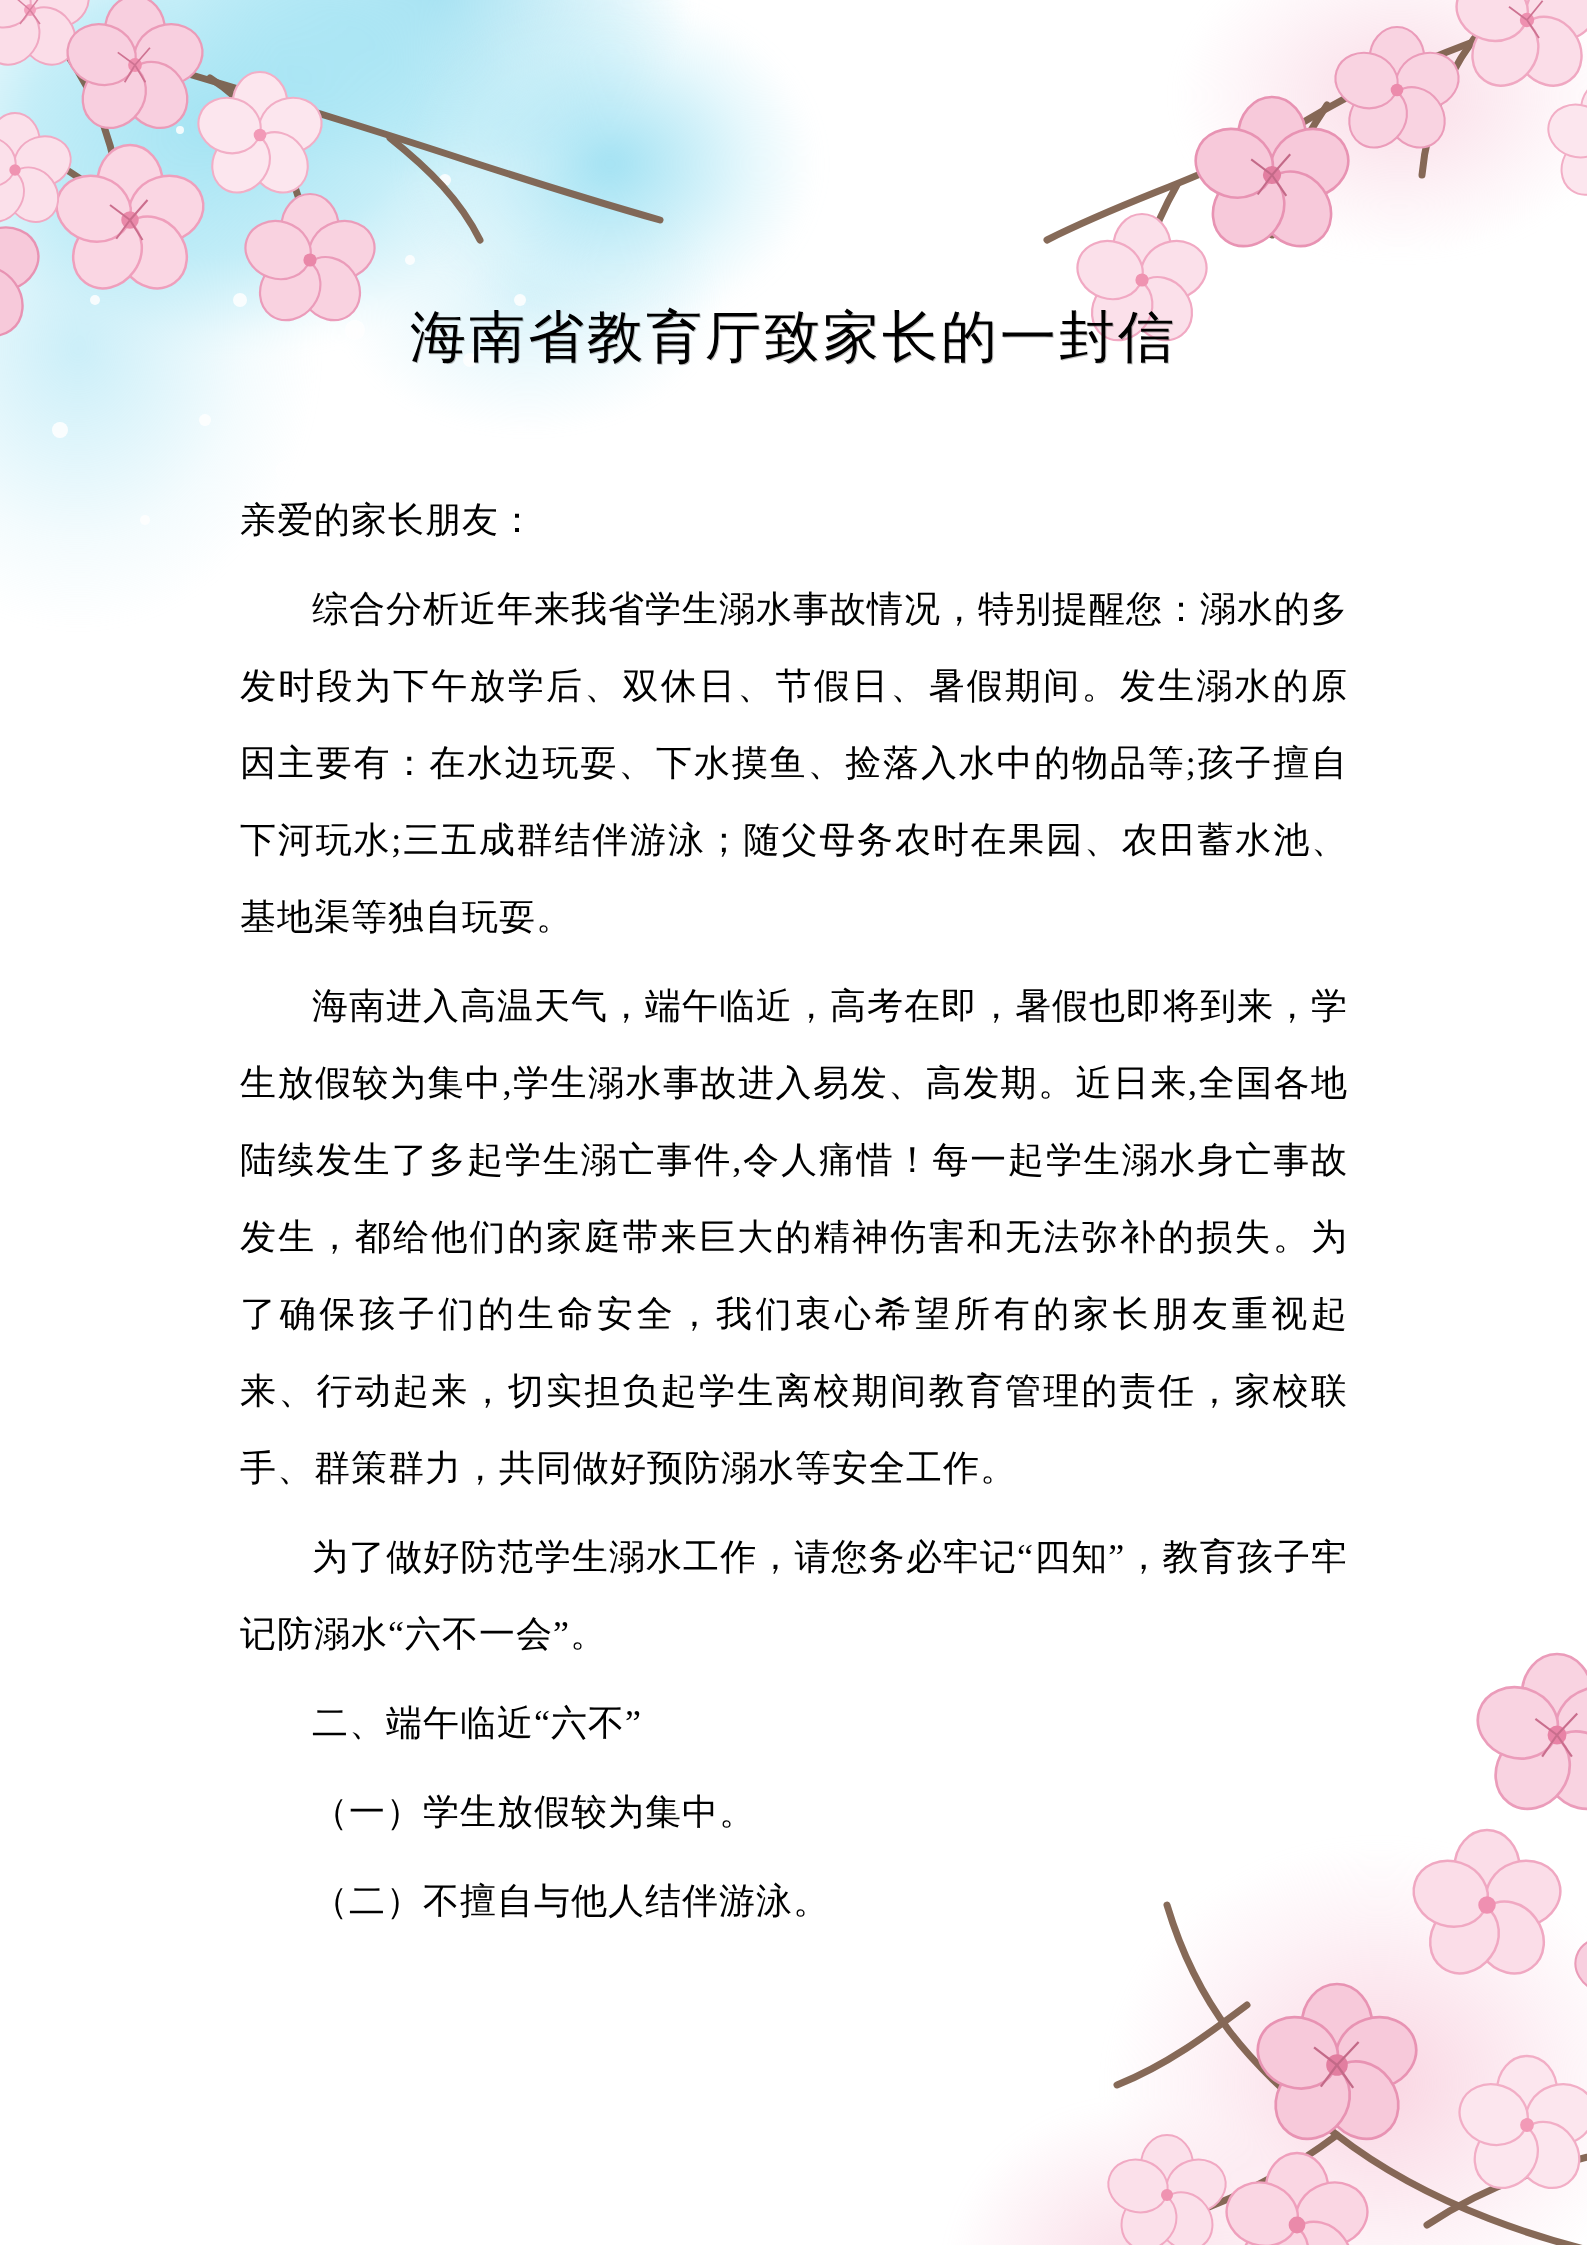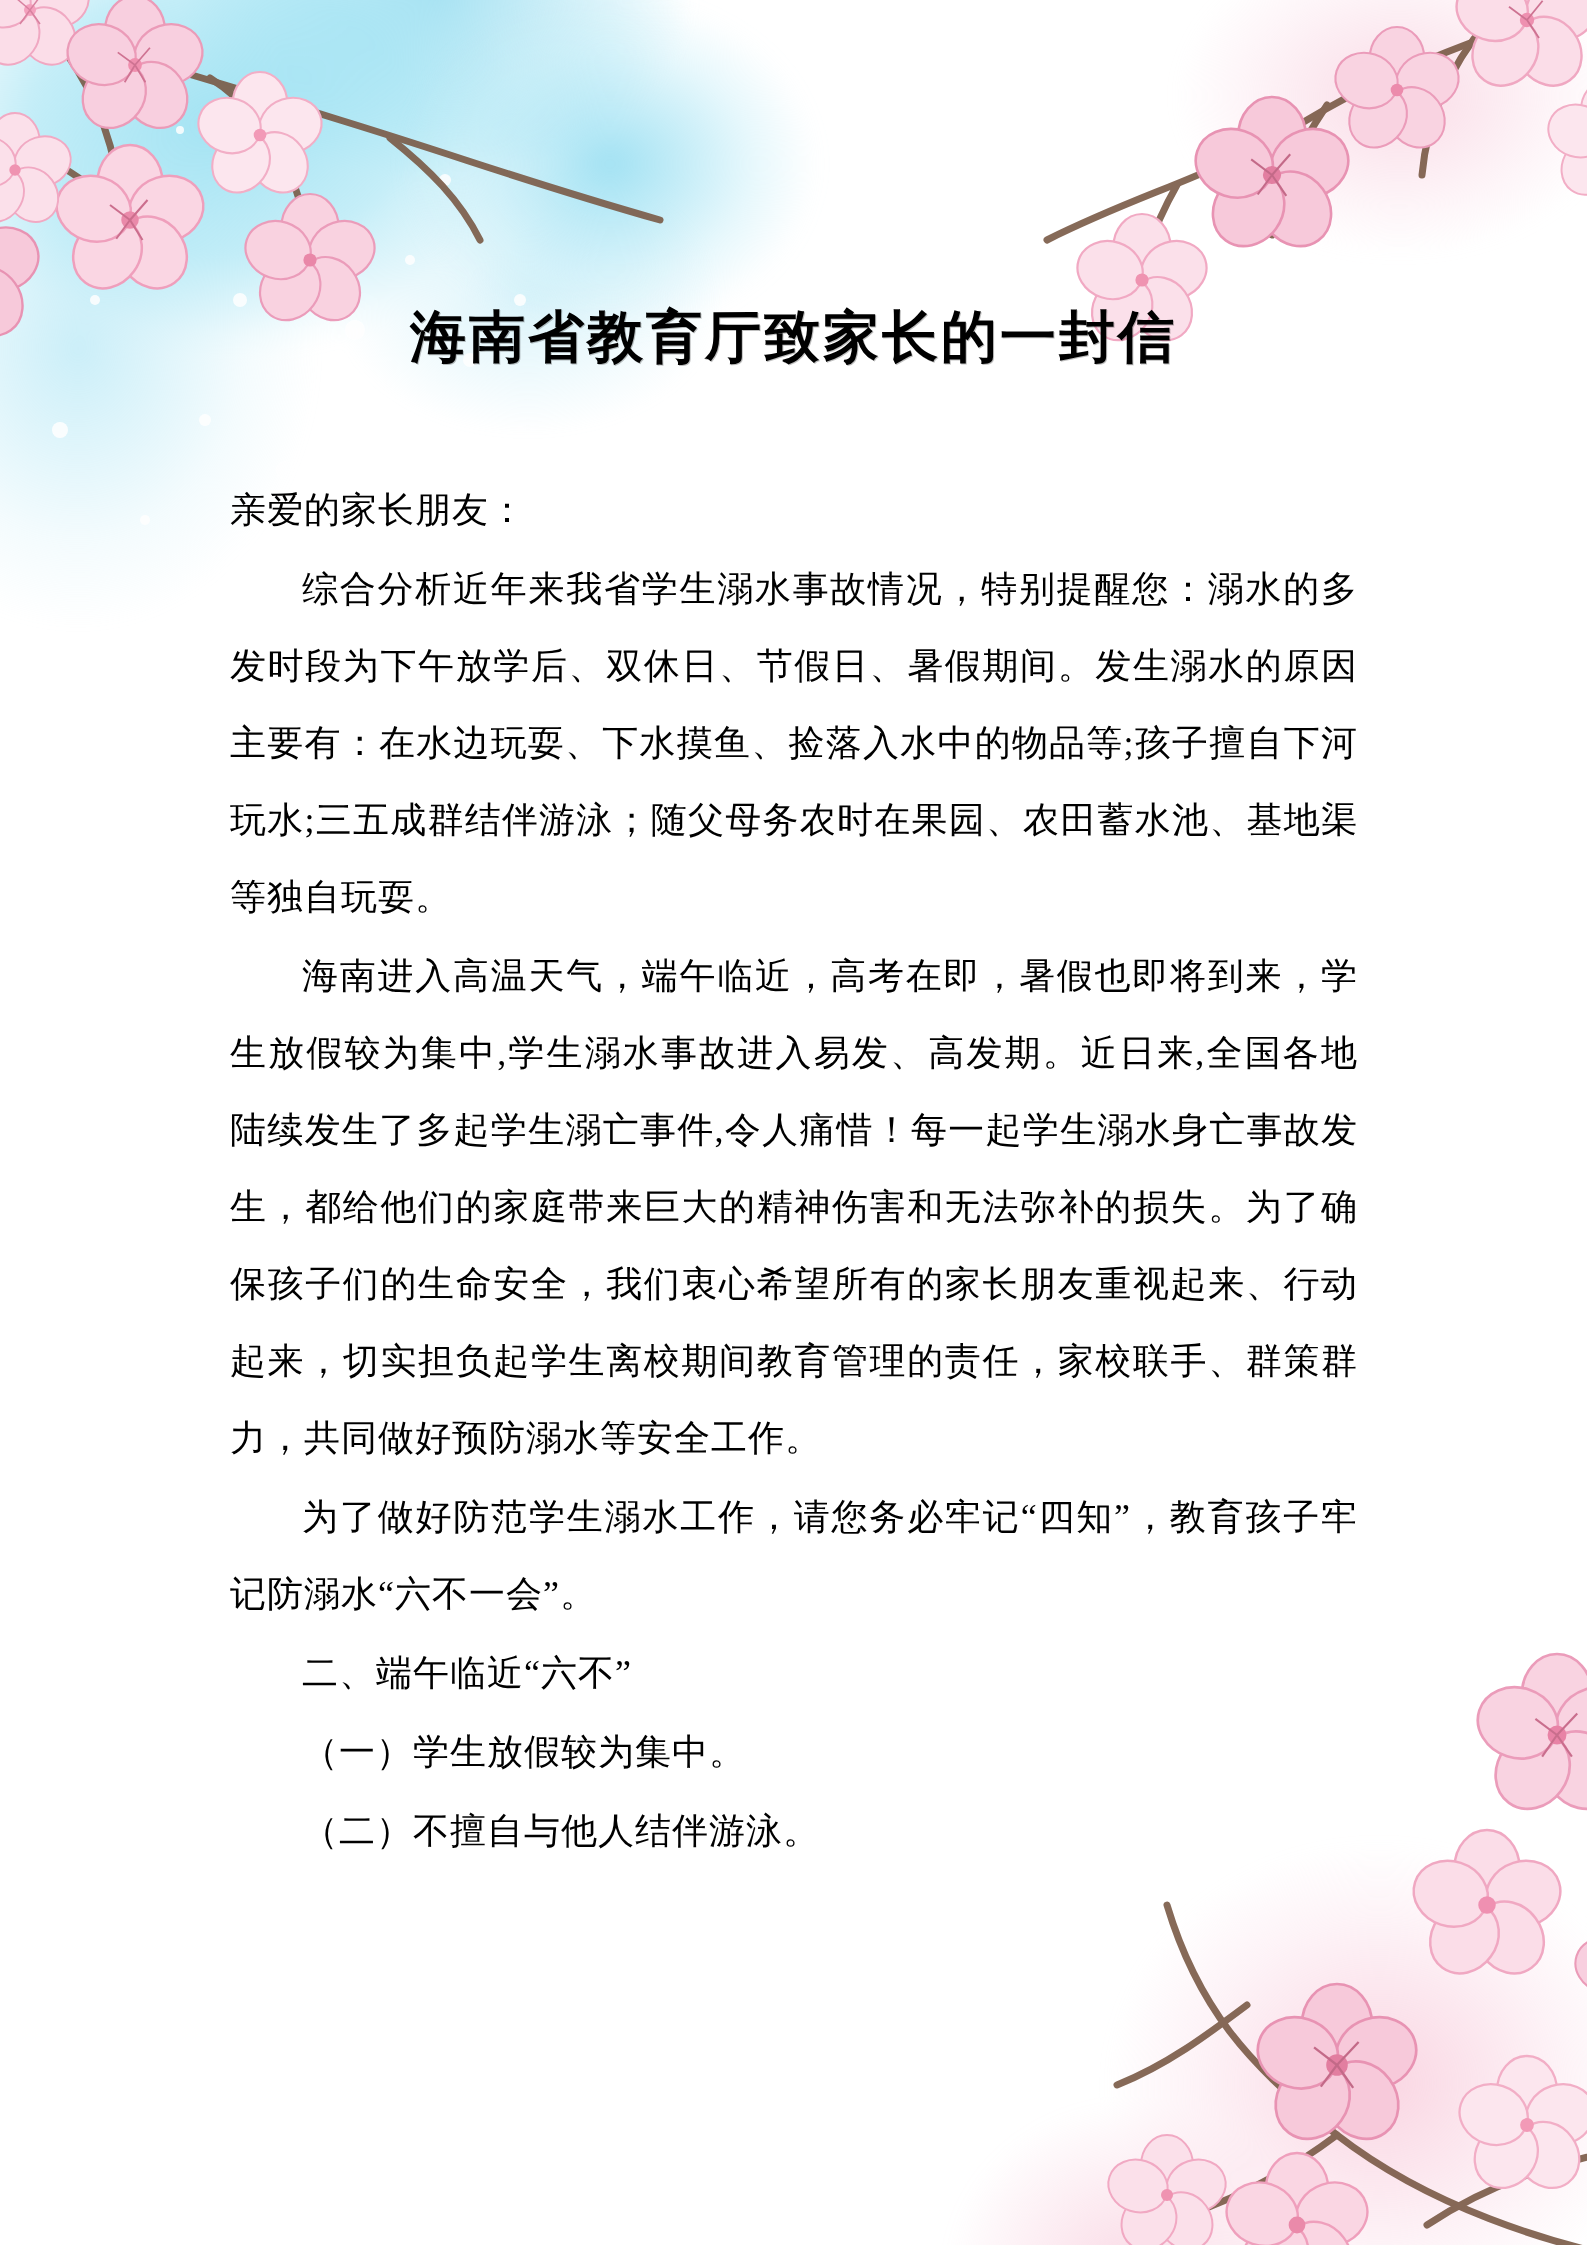--- a/index.html
+++ b/index.html
@@ -87,38 +87,38 @@
     position: absolute;
     left: 0; right: 0; top: 0;
     padding: 0;
   }
   .doc-title {
     position: absolute;
     top: 300px;
     left: 0; right: 0;
     text-align: center;
     font-family: "Liberation Serif", "DejaVu Serif", serif;
-    font-weight: bold;
+    font-weight: normal;
     font-size: 56px;
     letter-spacing: 3px;
     color: #000000;
     text-shadow: 1px 1px 0 rgba(0,0,0,0.25);
   }
   .body-text {
     position: absolute;
     top: 470px;
     left: 228px;
     width: 1132px;
     color: #000000;
     font-size: 36px;
     line-height: 77px;
     letter-spacing: 1px;
   }
   .body-text p {
-    margin: 2px;
+    margin: 12px;
     text-align: justify;
     text-justify: inter-ideograph;
   }
   .indent { text-indent: 2em; }
 </style>
 </head>
 <body>
 
 <div class="page">
 

